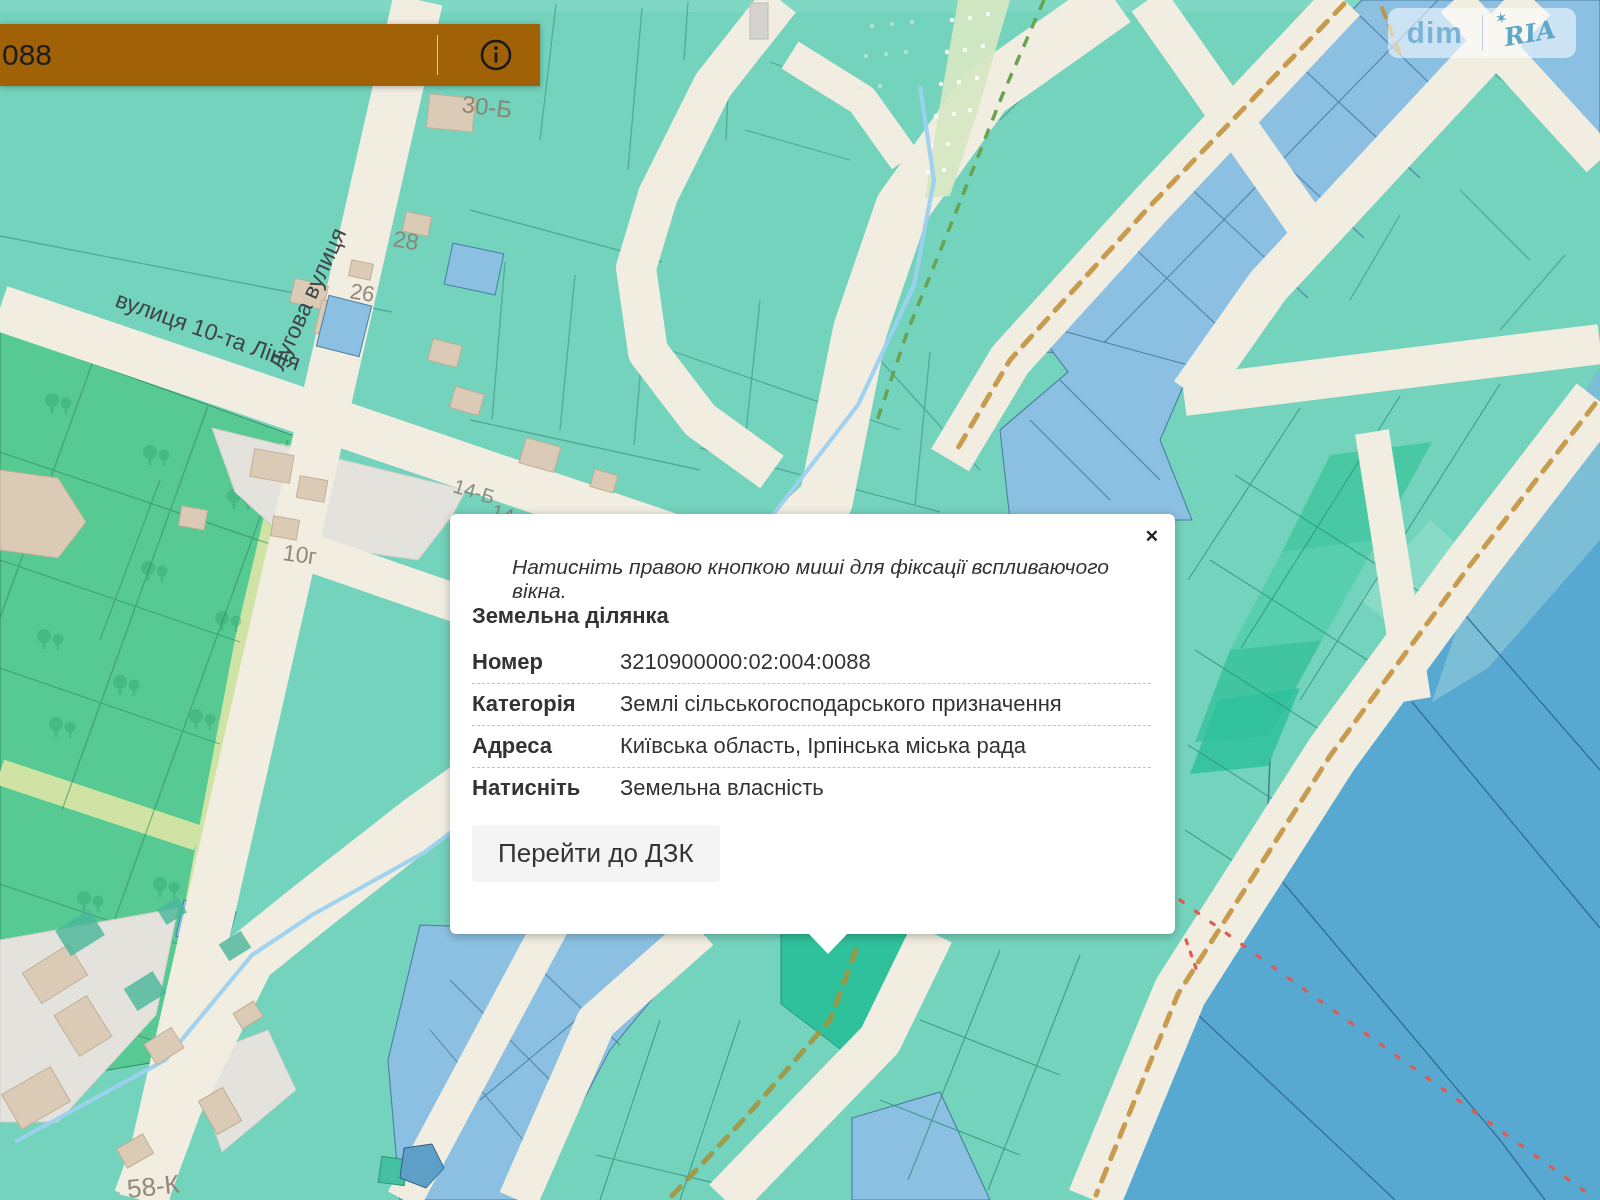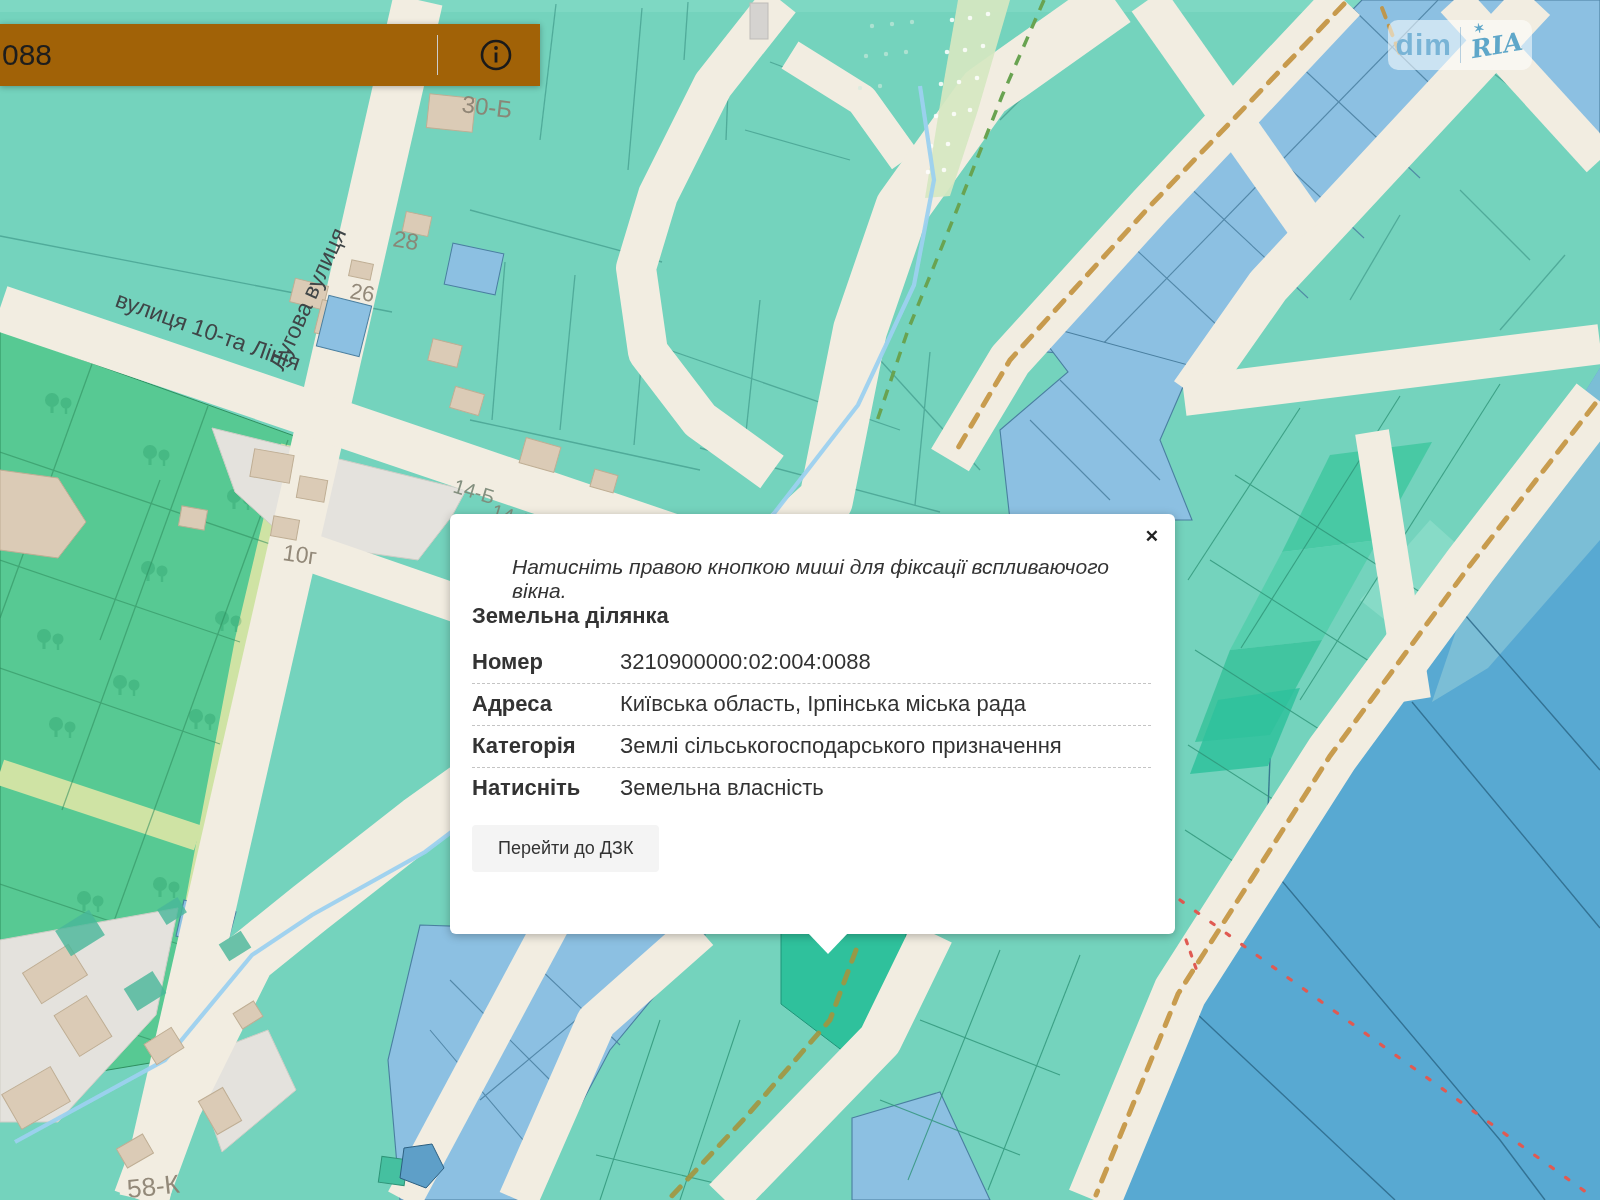--- a/index.html
+++ b/index.html
@@ -20,22 +20,22 @@
     padding:0 0 0 2px;font-family:inherit;background:transparent;
   }
   .search-divider{position:absolute;left:437px;top:11px;bottom:11px;width:1px;background:#ccc;}
   .info-btn{
     position:absolute;left:452px;top:0;width:88px;height:62px;border:none;background:none;
     display:flex;align-items:center;justify-content:center;cursor:pointer;
   }
 
   
   .brand{
-    position:absolute;left:1388px;top:8px;width:144px;height:50px;z-index:20;
-    background:rgba(255,255,255,.55);border-radius:10px;display:flex;align-items:center;margin-top:12px;
+    position:absolute;left:1388px;top:8px;width:188px;height:50px;z-index:20;
+    background:rgba(255,255,255,.55);border-radius:10px;display:flex;align-items:center;
   }
   .brand-dim{
     flex:1;text-align:center;font-size:30px;font-weight:600;color:#79b4d6;letter-spacing:1px;
   }
   .brand-sep{width:1px;height:36px;background:rgba(130,175,205,.55);}
   .brand-ria{
     flex:1;text-align:center;position:relative;
     font-family:"DejaVu Serif","Liberation Serif",serif;
     font-weight:bold;font-style:italic;font-size:25px;color:#5fa7c9;
     transform:rotate(-10deg);
@@ -64,21 +64,21 @@
   .p-section{font-size:22px;font-weight:bold;}
   .p-table{margin-top:13px;}
   .p-row{
     display:grid;grid-template-columns:104px 1fr;column-gap:44px;
     padding:7px 0 8px 0;font-size:22px;align-items:baseline;
   }
   .p-row.dashed{border-bottom:1px dashed #c4c4c4;}
   .p-label{font-weight:bold;}
   .p-actions{display:flex;justify-content:space-between;margin-top:16px;}
   .p-btn{
-    border:none;background:#f4f4f4;border-radius:4px;font-size:18px;color:#333;
+    border:none;background:#f4f4f4;border-radius:4px;font-size:26px;color:#333;
     padding:13px 26px;cursor:pointer;font-family:inherit;
   }
 
   
   .street-name{fill:#3f4547;font-family:"Liberation Sans","DejaVu Sans",sans-serif;}
   .parcel-num{fill:#8b8171;opacity:.92;font-family:"Liberation Sans","DejaVu Sans",sans-serif;}
   .parcel-num-green{fill:#7e8b7a;opacity:.95;font-family:"Liberation Sans","DejaVu Sans",sans-serif;}
 </style>
 </head>
 <body>
@@ -375,26 +375,26 @@
   <button class="popup-close">✕</button>
   <div class="p-hint">Натисніть правою кнопкою миші для фіксації вспливаючого вікна.</div>
   <div class="p-section">Земельна ділянка</div>
 
   <div class="p-table">
     <div class="p-row dashed">
       <div class="p-label">Номер</div>
       <div class="p-value">3210900000:02:004:0088</div>
     </div>
     <div class="p-row dashed">
+      <div class="p-label">Категорія</div>
+      <div class="p-value">Землі сільськогосподарського призначення</div>
+    </div>
+    <div class="p-row dashed">
       <div class="p-label">Адреса</div>
       <div class="p-value">Київська область, Ірпінська міська рада</div>
-    </div>
-    <div class="p-row dashed">
-      <div class="p-label">Категорія</div>
-      <div class="p-value">Землі сільськогосподарського призначення</div>
     </div>
     <div class="p-row">
       <div class="p-label">Натисніть</div>
       <div class="p-value">Земельна власність</div>
     </div>
   </div>
 
   <div class="p-actions">
     <button class="p-btn">Перейти до ДЗК</button>
   </div>

